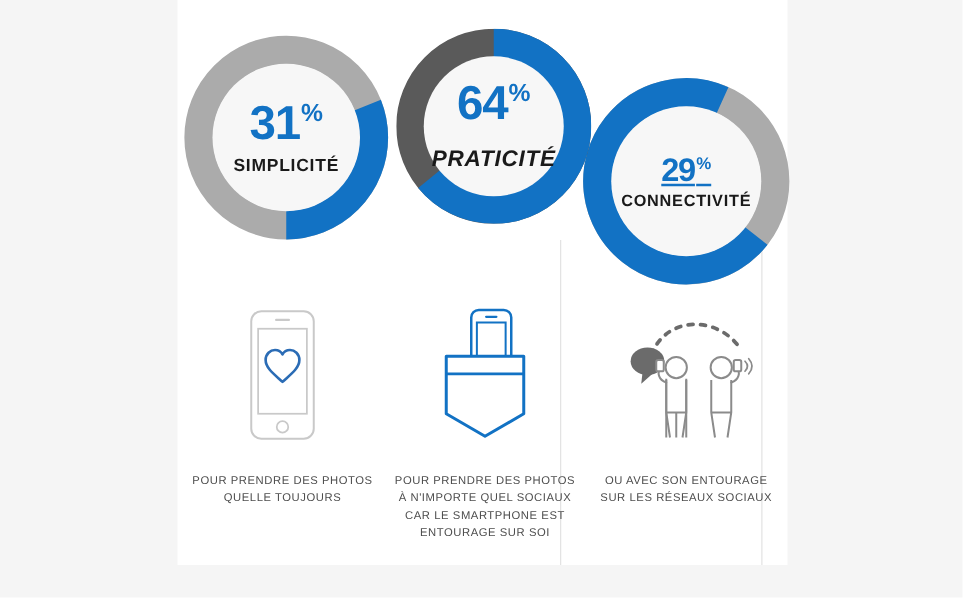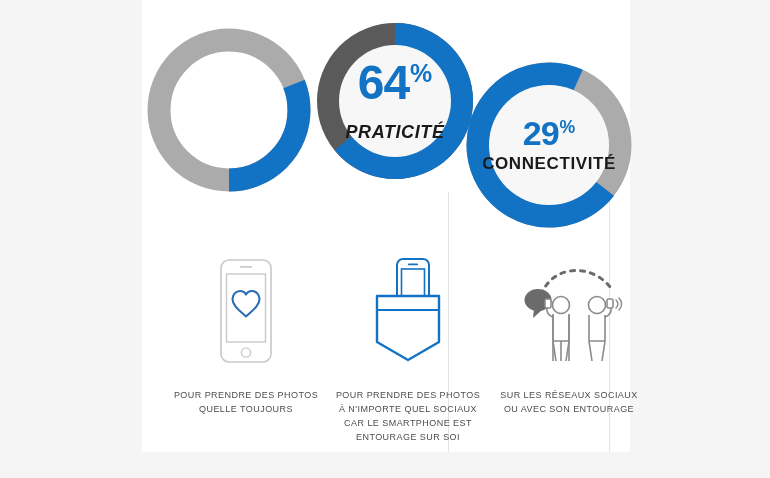--- a/index.html
+++ b/index.html
@@ -54,48 +54,47 @@
   .ring-c .ring-inner { left:23px; top:23px; width:120px; height:120px; }
 
   .pct {
     color:#1272c4;
     font-weight:bold;
     line-height:1;
     letter-spacing:-1px;
     white-space:nowrap;
   }
   .ring-a .pct { font-size:38px; }
-  .ring-b .pct { font-size:48px; }
-  .ring-c .pct { font-size:34px; }
+  .ring-b .pct { font-size:38px; }
+  .ring-c .pct { font-size:26px;text-decoration:underline; }
   .pct .sym {
     font-size:0.52em;
     vertical-align:super;
     letter-spacing:0;
     margin-left:1px;
   }
   .ring-label {
     color:#1a1a1a;
     font-weight:bold;
     letter-spacing:0.6px;
     white-space:nowrap;
     margin-top:6px;
   }
   .ring-a .ring-label { font-size:14px; }
   .ring-b .ring-label { font-size:18px; margin-top:15px;font-style:italic; }
-  .ring-c .ring-label { font-size:17px; margin-top:4px; }
+  .ring-c .ring-label { font-size:13px; margin-top:4px; }
 
   
   .col {
     position:absolute;
-    top:251px;
+    top:240px;
     width:160px;
     display:flex;
     flex-direction:column;
     align-items:center;
-    margin-left:20px;
   }
   .col-1 { left:146px; }
   .col-2 { left:308px; }
   .col-3 { left:469px; }
 
   .icon-wrap {
     height:120px;
     display:flex;
     align-items:center;
     justify-content:center;
@@ -119,20 +118,24 @@
     <div class="card-divider d1"></div>
     <div class="card-divider d2"></div>
   </div>
 
   <div class="ring ring-a">
     <svg width="164" height="164" viewBox="0 0 164 164">
       <circle cx="82" cy="82" r="70" fill="none" stroke="#ababab" stroke-width="23"></circle>
 
       <circle cx="82" cy="82" r="70" fill="none" stroke="#1272c4" stroke-width="23" stroke-dasharray="136.3 303.5" transform="rotate(90 82 82) scale(1,-1) translate(0,-164)"></circle>
     </svg>
+    <div class="ring-inner">
+      <div class="pct"><span>31</span><span class="sym">%</span></div>
+      <div class="ring-label">SIMPLICITÉ</div>
+    </div>
   </div>
 
   <div class="ring ring-b">
     <svg width="156" height="156" viewBox="0 0 156 156">
       <circle cx="78" cy="78" r="66" fill="none" stroke="#5a5a5a" stroke-width="24"></circle>
 
       <circle cx="78" cy="78" r="66" fill="none" stroke="#1272c4" stroke-width="24" stroke-dasharray="265.4 149.3" transform="rotate(-90 78 78)"></circle>
     </svg>
     <div class="ring-inner">
       <div class="pct"><span>64</span><span class="sym">%</span></div>
@@ -204,18 +207,18 @@
         <rect x="36" y="42" width="6" height="9" rx="1.5" fill="#fff" stroke="#8b8b8b" stroke-width="1.6"></rect>
 
         <circle cx="88" cy="48" r="8.5" fill="#fff" stroke="#8b8b8b" stroke-width="1.6"></circle>
         <path d="M80 58 L80 84 L83 104 M96 58 L96 84 L93 104 M80 84 L96 84" fill="none" stroke="#8b8b8b" stroke-width="1.6"></path>
         <path d="M96 60 C 102 58, 104 52, 100 48" fill="none" stroke="#8b8b8b" stroke-width="1.6" stroke-linecap="round"></path>
         <rect x="98" y="42" width="6" height="9" rx="1.5" fill="#fff" stroke="#8b8b8b" stroke-width="1.6"></rect>
         <path d="M107 43 C 109.5 45.5, 109.5 48.5, 107 51 M110 41 C 113.5 45, 113.5 49, 110 53" fill="none" stroke="#8b8b8b" stroke-width="1.4" stroke-linecap="round"></path>
       </svg>
     </div>
     <div class="caption">
+      <div>OU AVEC SON ENTOURAGE</div>
       <div>SUR LES RÉSEAUX SOCIAUX</div>
-      <div>OU AVEC SON ENTOURAGE</div>
     </div>
   </div>
 
 </div>
 
 </body></html>

